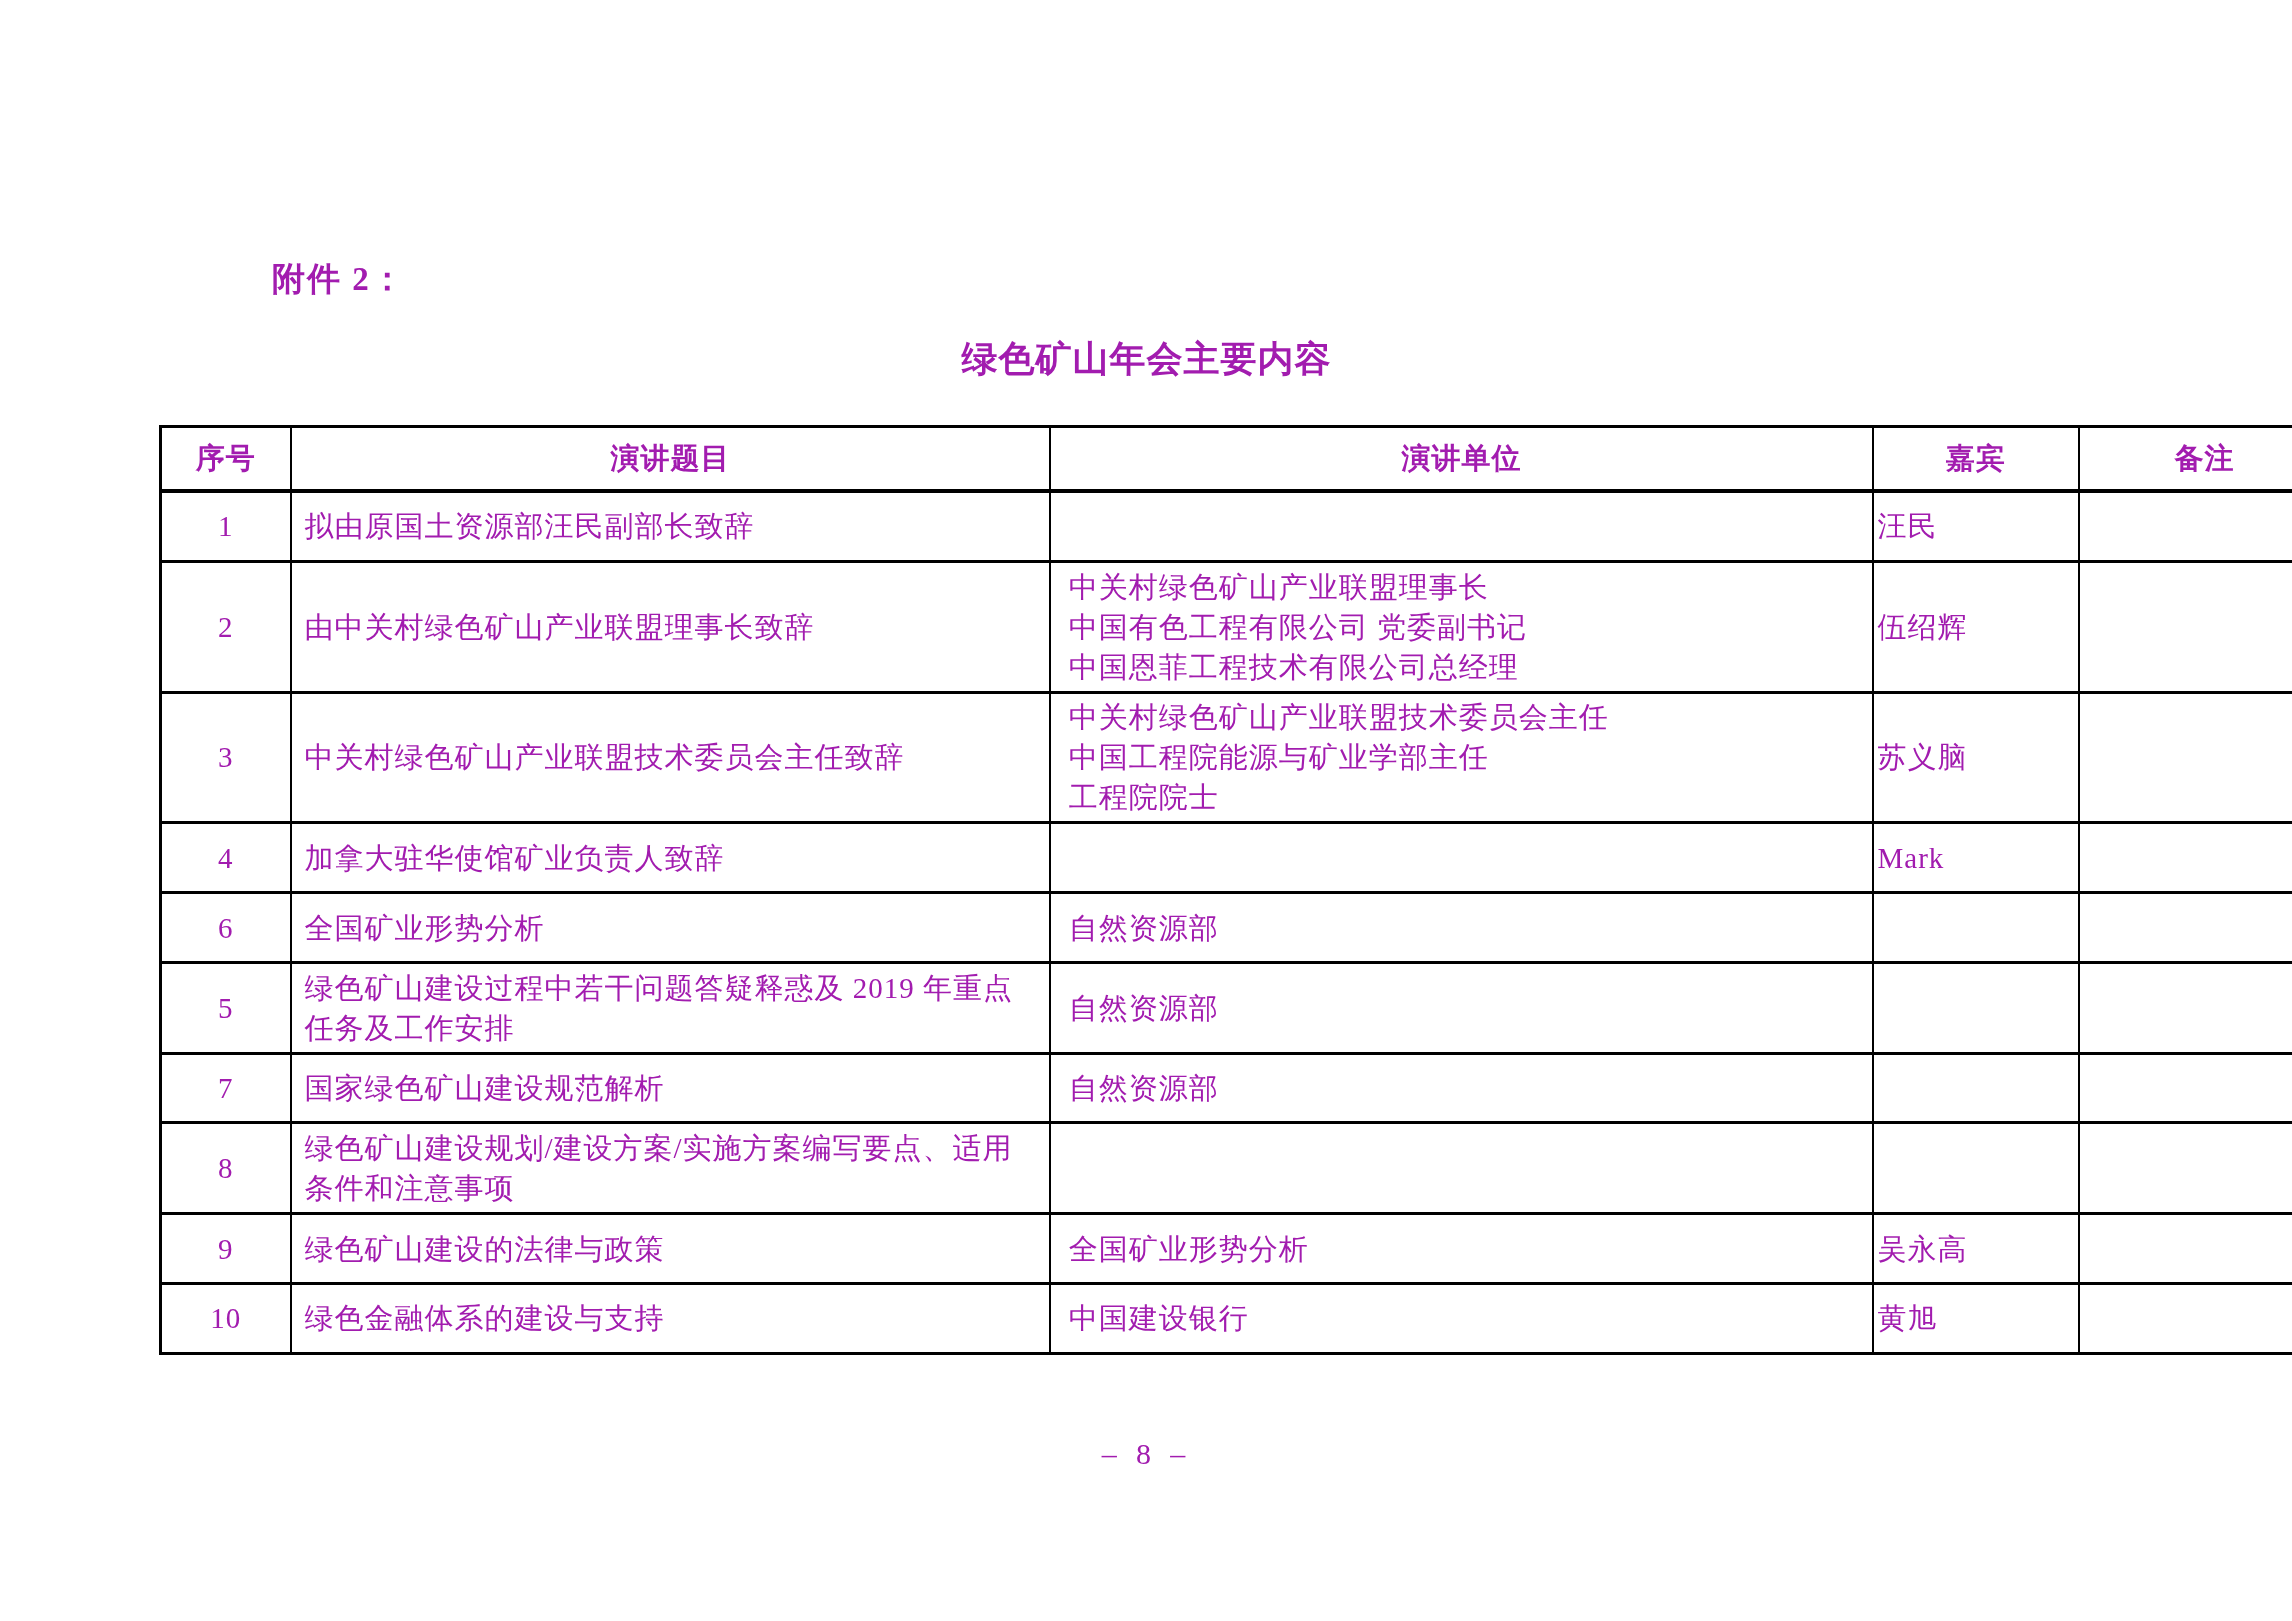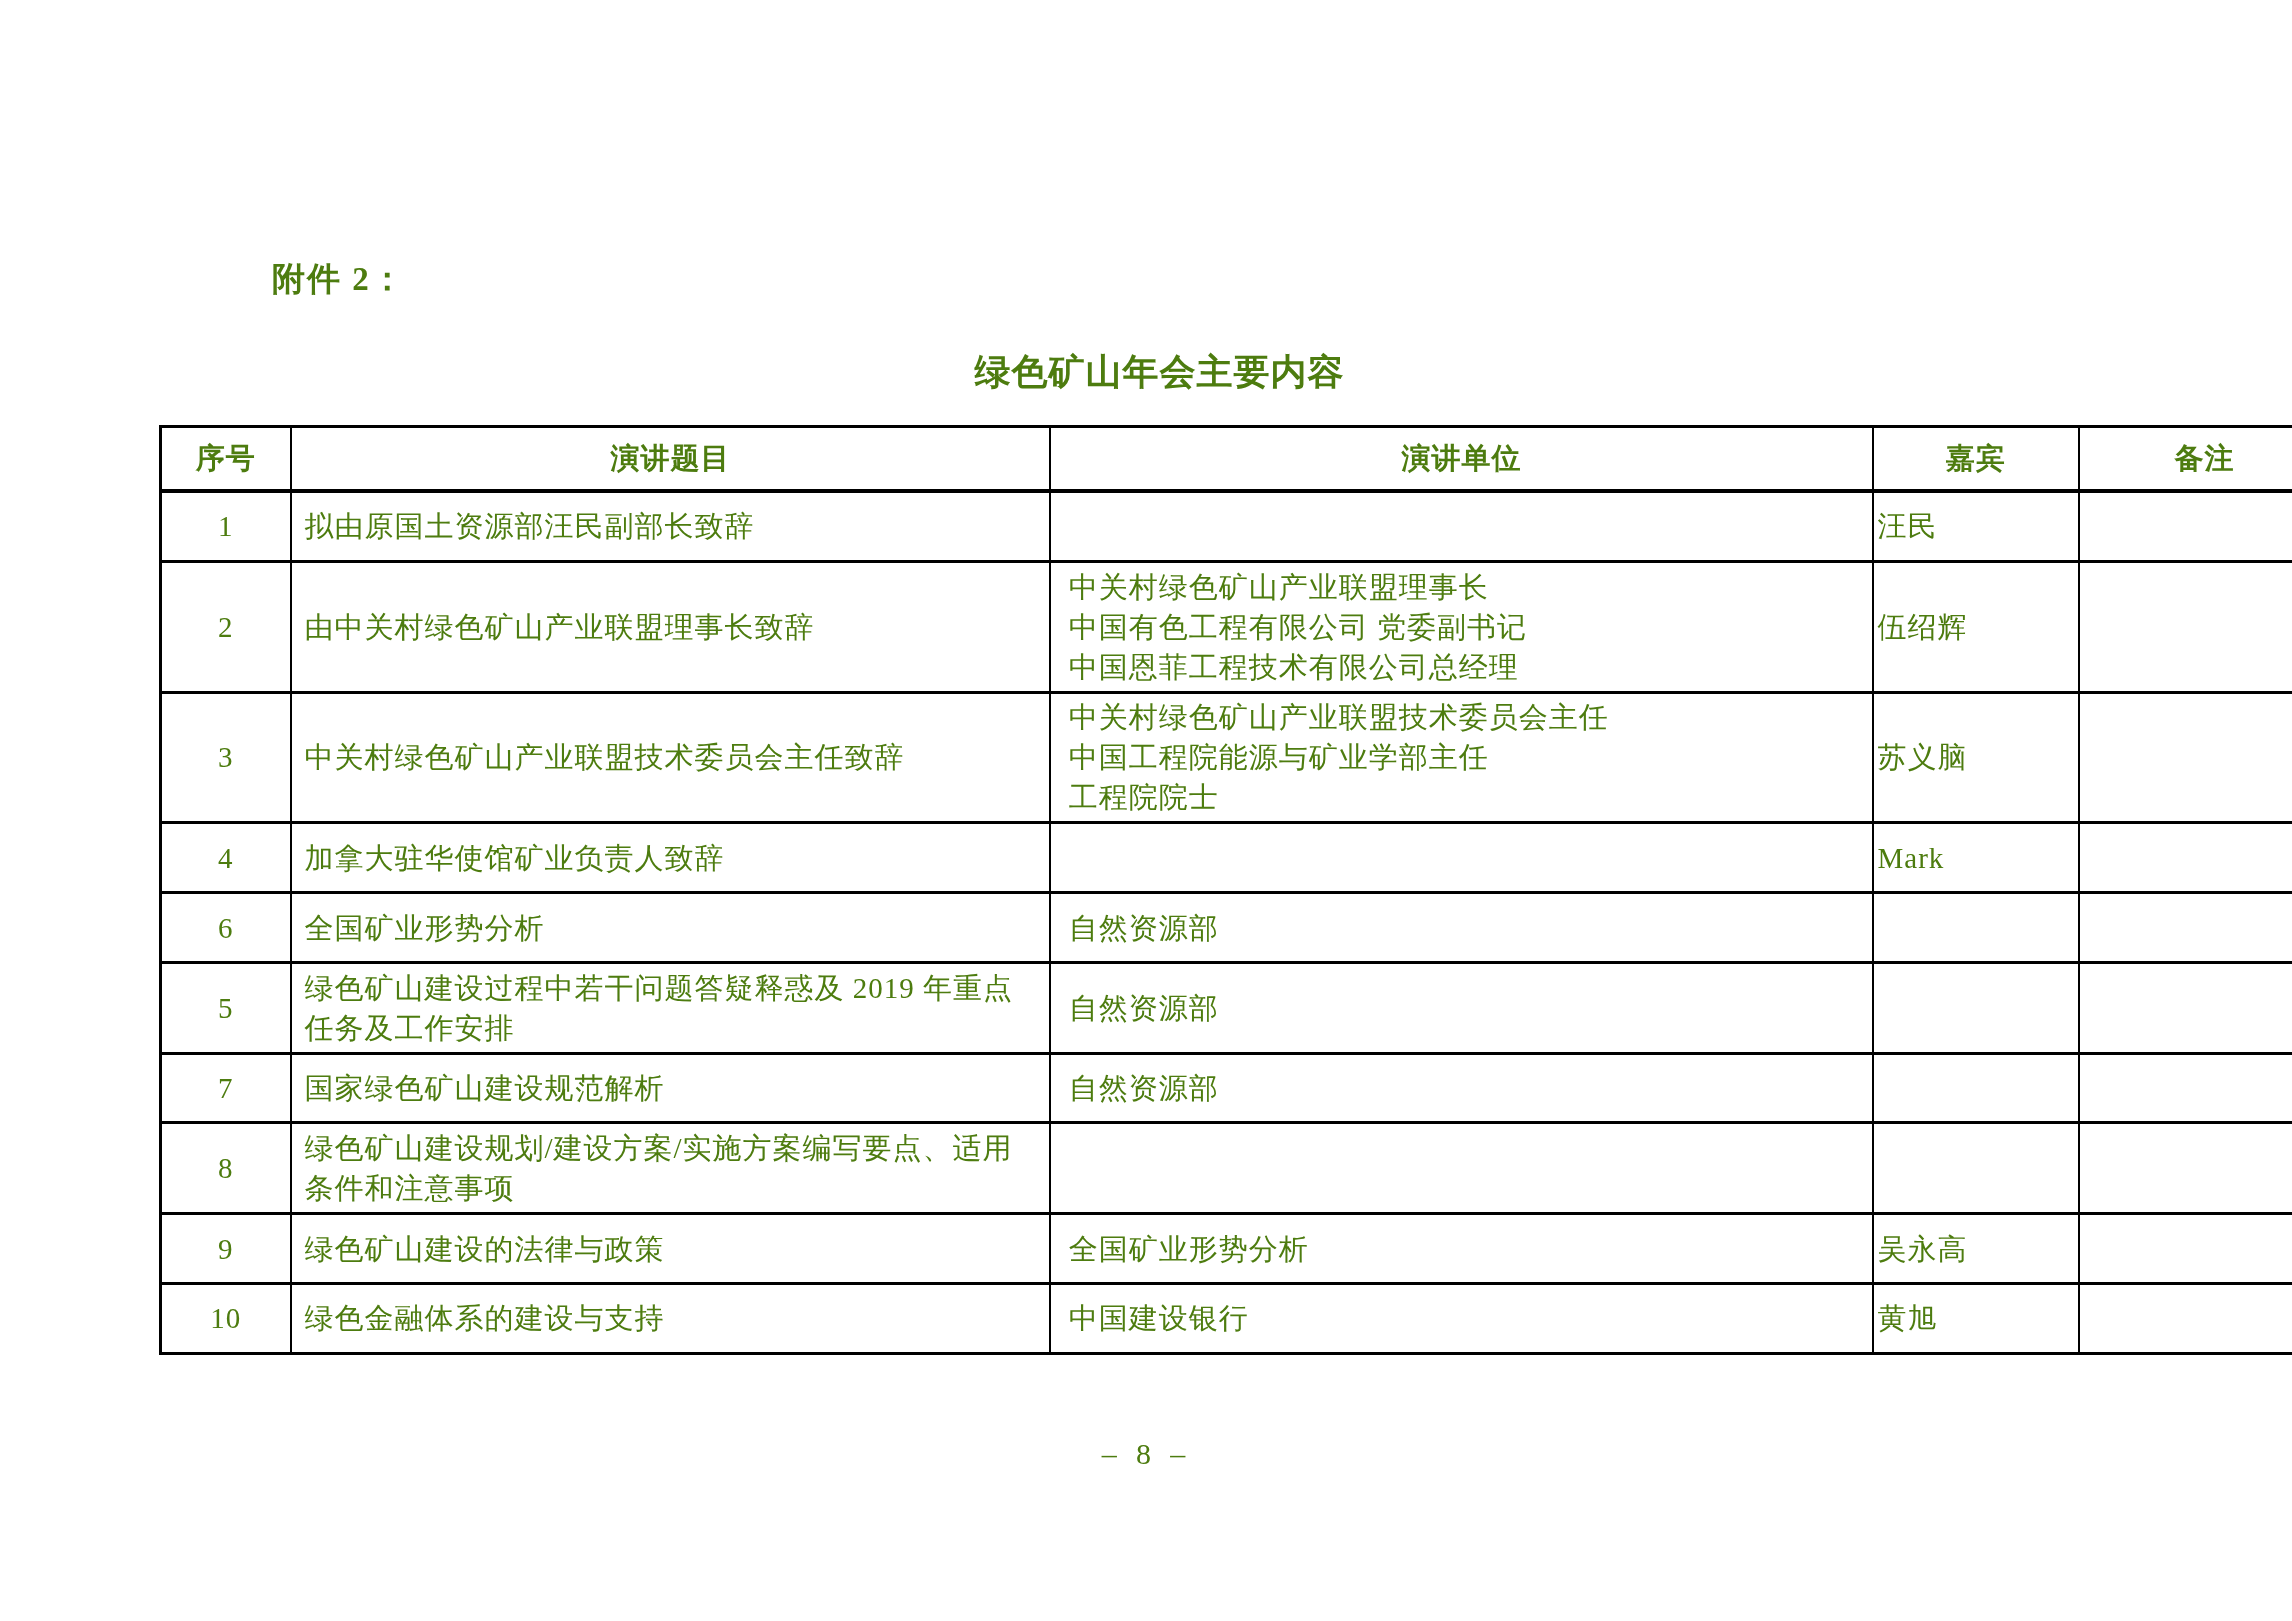--- a/index.html
+++ b/index.html
@@ -5,39 +5,39 @@
   html, body {
     margin: 0;
     padding: 0;
     background: #ffffff;
   }
   .page {
     position: relative;
     width: 2293px;
     height: 1621px;
     background: #ffffff;
-    color: #4d7c0f;
+    color: #a21caf;
     font-family: "Liberation Serif", "DejaVu Serif", serif;
     overflow: hidden;
   }
   .attachment-label {
     position: absolute;
     left: 272px;
     top: 257px;
     font-size: 33px;
     font-weight: bold;
     letter-spacing: 2px;
     white-space: nowrap;
   }
   .doc-title {
     position: absolute;
     left: 159px;
     top: 335px;
     width: 1975px;
-    margin: 13px;
+    margin: 0;
     text-align: center;
     font-size: 36px;
     font-weight: bold;
     letter-spacing: 1px;
   }
   table.agenda {
     position: absolute;
     left: 159px;
     top: 425px;
     width: 2173px;

